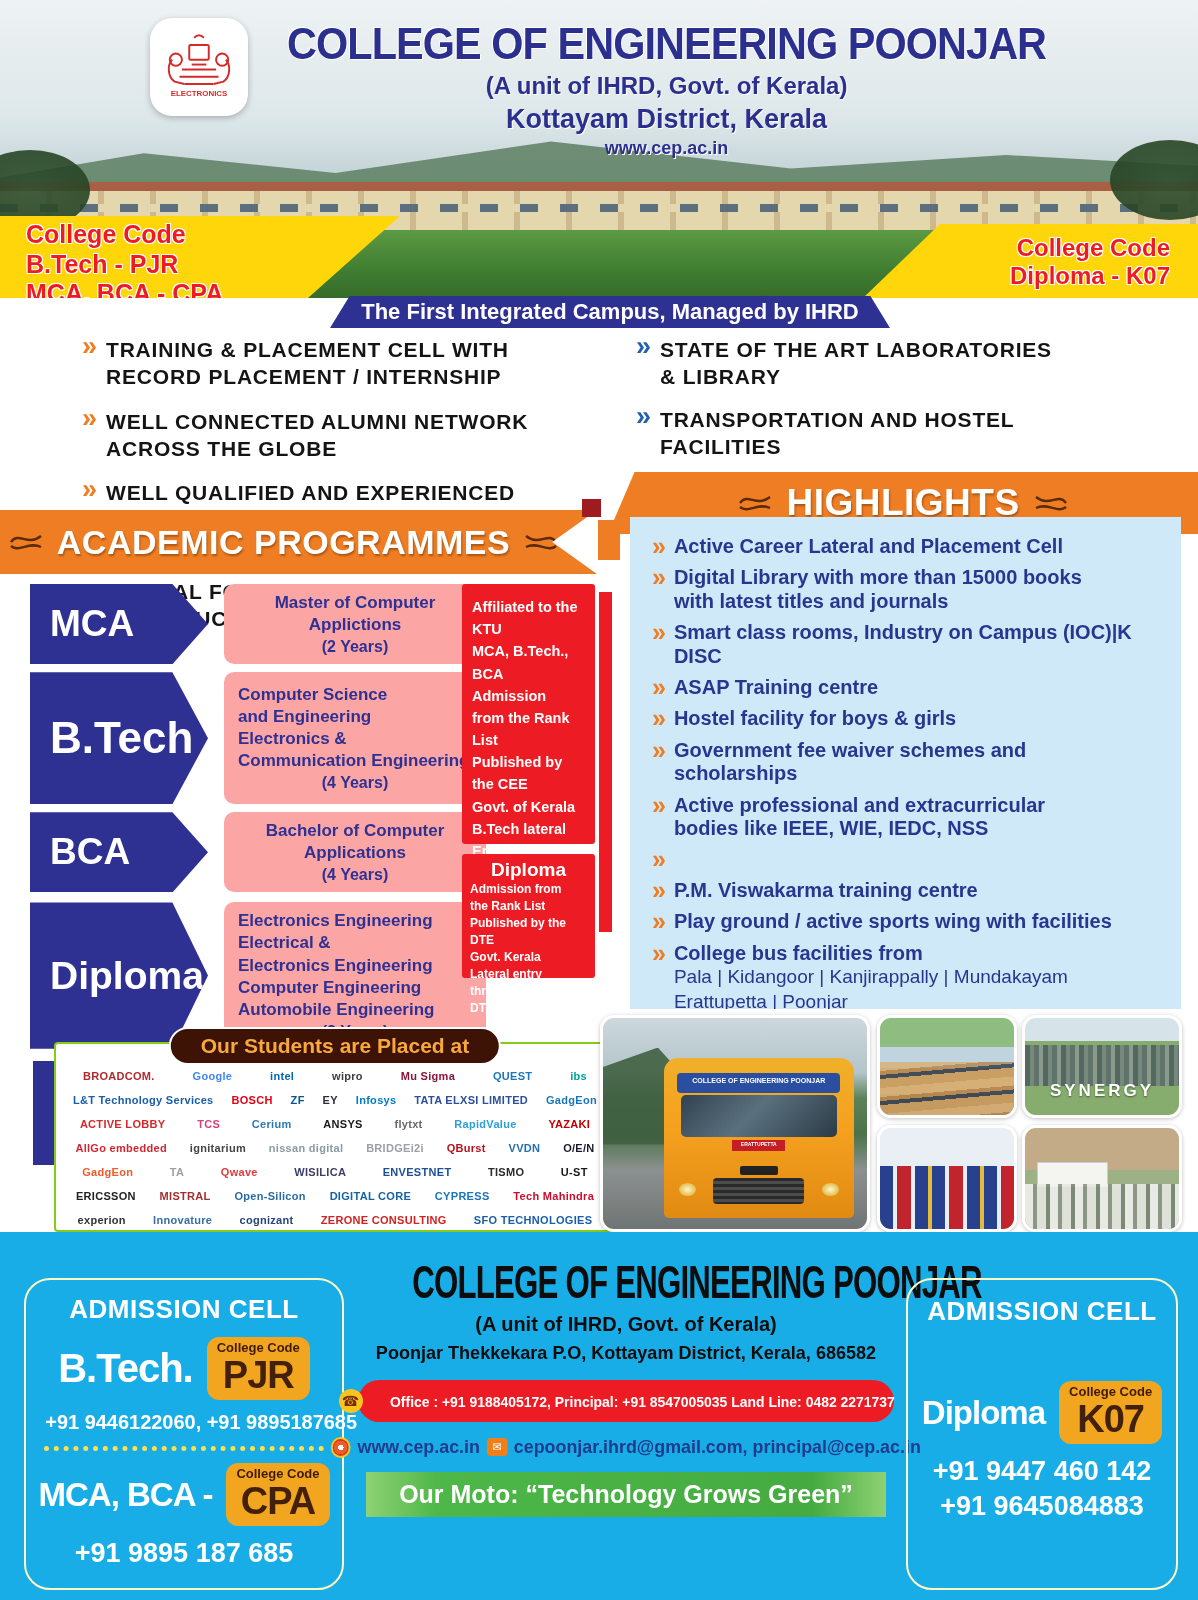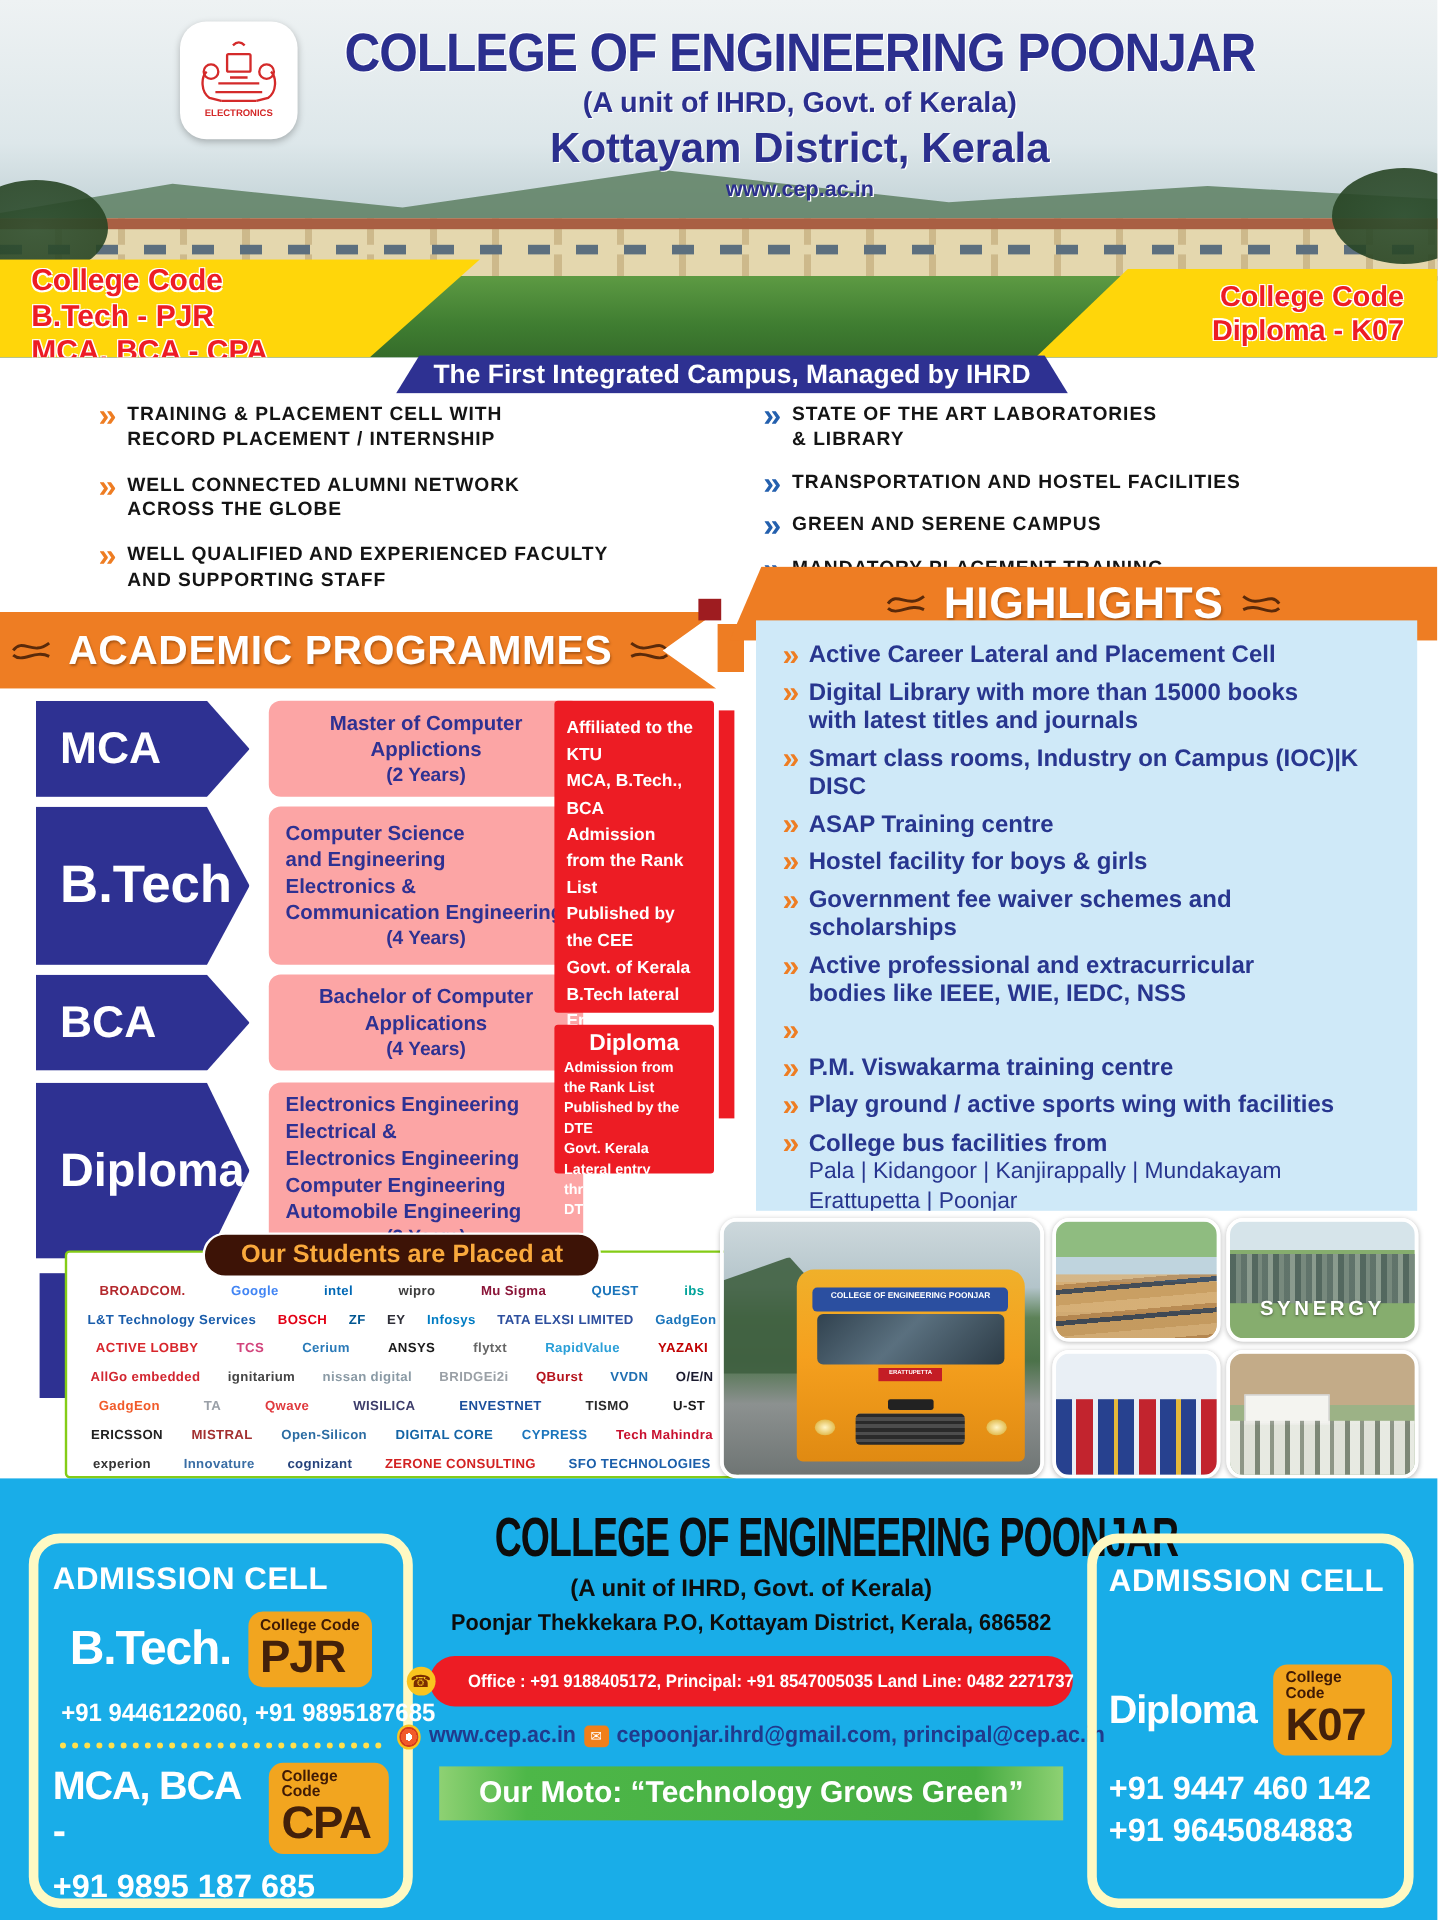--- a/index.html
+++ b/index.html
@@ -25,21 +25,21 @@
           background: radial-gradient(#2f4f30, #24401f); opacity: .9; }
 
   .header-block { position: absolute; top: 18px; left: 150px; width: 920px; display: flex; align-items: flex-start; }
   .logo-card { width: 98px; height: 98px; background: #fff; border-radius: 22px; flex: 0 0 auto;
           box-shadow: 0 2px 6px rgba(0,0,0,.25); display:flex; align-items:center; justify-content:center; }
   .titles { flex: 1; text-align: center; padding-left: 6px; }
   .college-name { color: #2b2f8e; font-weight: bold; font-size: 45px; letter-spacing: -1px;
           transform: scaleX(.92); transform-origin: center; white-space: nowrap;
           text-shadow: 1px 1px 0 #fff, -1px -1px 0 #fff; }
   .unit-line { color: #2b2f8e; font-weight: bold; font-size: 24px; margin-top: 2px; text-shadow: 1px 1px 0 #fff; }
-  .location-line { color: #2b2f8e; font-weight: bold; font-size: 35px; margin-top: 4px; text-shadow: 1px 1px 0 #fff; }
+  .location-line { color: #2b2f8e; font-weight: bold; font-size: 27px; margin-top: 4px; text-shadow: 1px 1px 0 #fff; }
   .website-line { color: #2b2f8e; font-weight: bold; font-size: 18px; margin-top: 3px; text-shadow: 1px 1px 0 #fff; }
 
   
   .code-banner { position: absolute; background: var(--yellow, #ffd60a); color: var(--red, #ed1c24);
           font-weight: bold; line-height: 1.18;
           text-shadow: -1px -1px 0 #fff, 1px -1px 0 #fff, -1px 1px 0 #fff, 1px 1px 0 #fff; }
   .code-left { top: 216px; left: 0; width: 400px; height: 82px; padding: 4px 0 0 26px; font-size: 25px;
           clip-path: polygon(0 0, 100% 0, 77% 100%, 0 100%); }
   .code-right { top: 224px; right: 0; width: 335px; height: 74px; padding: 10px 28px 0 0; font-size: 24px;
           text-align: right; clip-path: polygon(23% 0, 100% 0, 100% 100%, 0 100%); }
@@ -51,21 +51,21 @@
           clip-path: polygon(3.5% 0, 96.5% 0, 100% 100%, 0 100%); }
 
   
   .features-left  { position: absolute; top: 336px; left: 82px;  width: 470px; }
   .features-right { position: absolute; top: 336px; left: 636px; width: 480px; }
   .feat { display: flex; gap: 12px; margin-bottom: 17px; align-items: flex-start; }
   .features-right .feat { margin-bottom: 15px; }
   .chev { font-weight: bold; font-size: 27px; line-height: .75; letter-spacing: -3px; }
   .chev-o::before { content: "»"; color: var(--orange, #f47b20); }
   .chev-b::before { content: "»"; color: #2460ae; }
-  .feat-text { font-weight: bold; font-size: 16px; color: #141414; letter-spacing: .8px;
+  .feat-text { font-weight: bold; font-size: 21px; color: #141414; letter-spacing: .8px;
           line-height: 1.3; white-space: pre-line; }
 
   
   .academic { position: absolute; top: 510px; left: 0; width: 597px; }
   .acad-header { height: 64px; background: var(--orange, #ee7d23); display: flex; align-items: center;
           justify-content: center; gap: 14px; clip-path: polygon(0 0, 100% 0, 92.5% 50%, 100% 100%, 0 100%);
           padding-right: 30px; }
   .sec-title { color: #fff; font-weight: bold; font-size: 34px; letter-spacing: .5px;
           text-shadow: 1px 2px 2px rgba(90,40,0,.45); }
   .flourish { width: 34px; height: 26px; flex: 0 0 auto; }
@@ -166,21 +166,21 @@
           background: repeating-linear-gradient(90deg, #27418f 0 13px, #e8eef5 13px 17px, #c2242e 17px 31px, #e8eef5 31px 35px, #27418f 35px 48px, #e6b93a 48px 52px); }
   .photo-group { top: 1125px; left: 1022px; width: 160px; height: 107px;
           background: linear-gradient(180deg, #c3ab88 0 42%, #9cb286 42% 58%, #87a276 58% 100%); }
   .group-people { position: absolute; bottom: 0; width: 100%; height: 45%; opacity: .9;
           background: repeating-linear-gradient(90deg, #f2f2ee 0 8px, #8e9588 8px 12px, #e8e8e2 12px 21px, #7c8577 21px 25px); }
   .group-banner { position: absolute; top: 34%; left: 8%; width: 46%; height: 24%; background: #f4f4f0;
           border: 1px solid #ccc; }
 
   
   .footer { position: absolute; top: 1232px; left: 0; width: 1198px; height: 368px; background: var(--cyan, #19ade8); }
-  .adm-card { position: absolute; border: 8px solid #fef9c3; border-radius: 26px; color: #fff; }
+  .adm-card { position: absolute; border: 2px solid #fef9c3; border-radius: 26px; color: #fff; text-align: center; }
   .adm-left { top: 46px; left: 24px; width: 320px; height: 312px; padding: 14px 12px; }
   .adm-right { top: 46px; left: 906px; width: 272px; height: 312px; padding: 16px 10px; }
   .adm-title { font-weight: bold; font-size: 26px; letter-spacing: .5px; }
   .adm-row { display: flex; align-items: center; justify-content: center; gap: 14px; margin-top: 12px; }
   .adm-big { font-weight: bold; font-size: 40px; letter-spacing: -1px; }
   .adm-mid { font-weight: bold; font-size: 33px; letter-spacing: -1px; }
   .code-badge { background: #f2a51f; border-radius: 12px; padding: 4px 10px 6px; color: #3f1a05; line-height: 1; }
   .code-badge .cb-label { font-size: 13px; font-weight: bold; display: block; }
   .code-badge .cb-code { font-size: 38px; font-weight: bold; display: block; color: #43200a; margin-top: 2px; letter-spacing: -1px; }
   .adm-phone { font-weight: bold; font-size: 21px; margin-top: 10px; white-space: nowrap;

